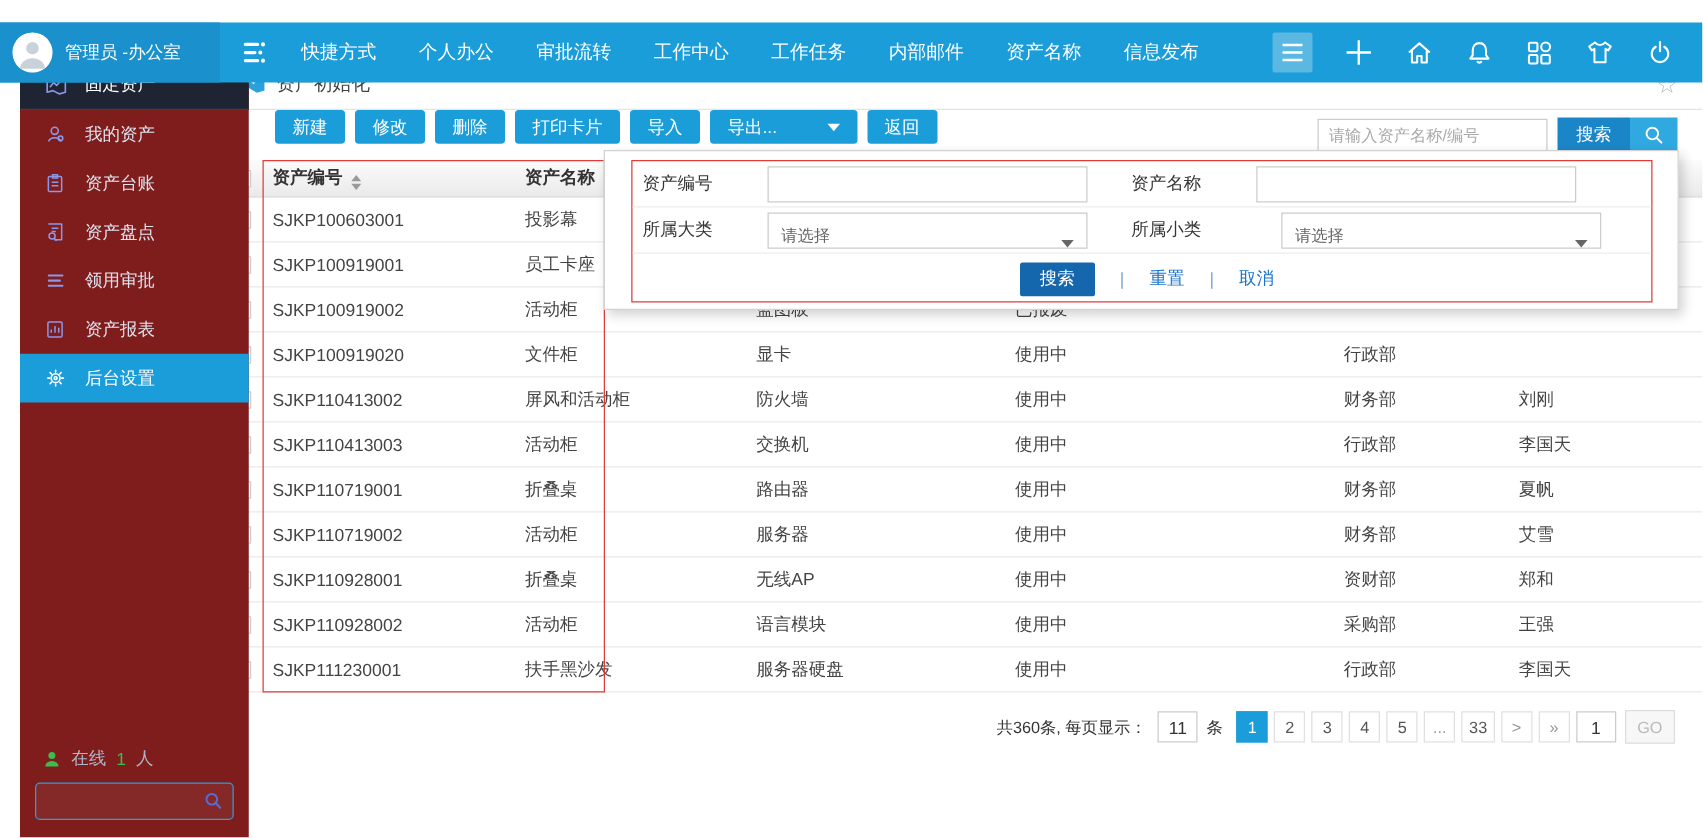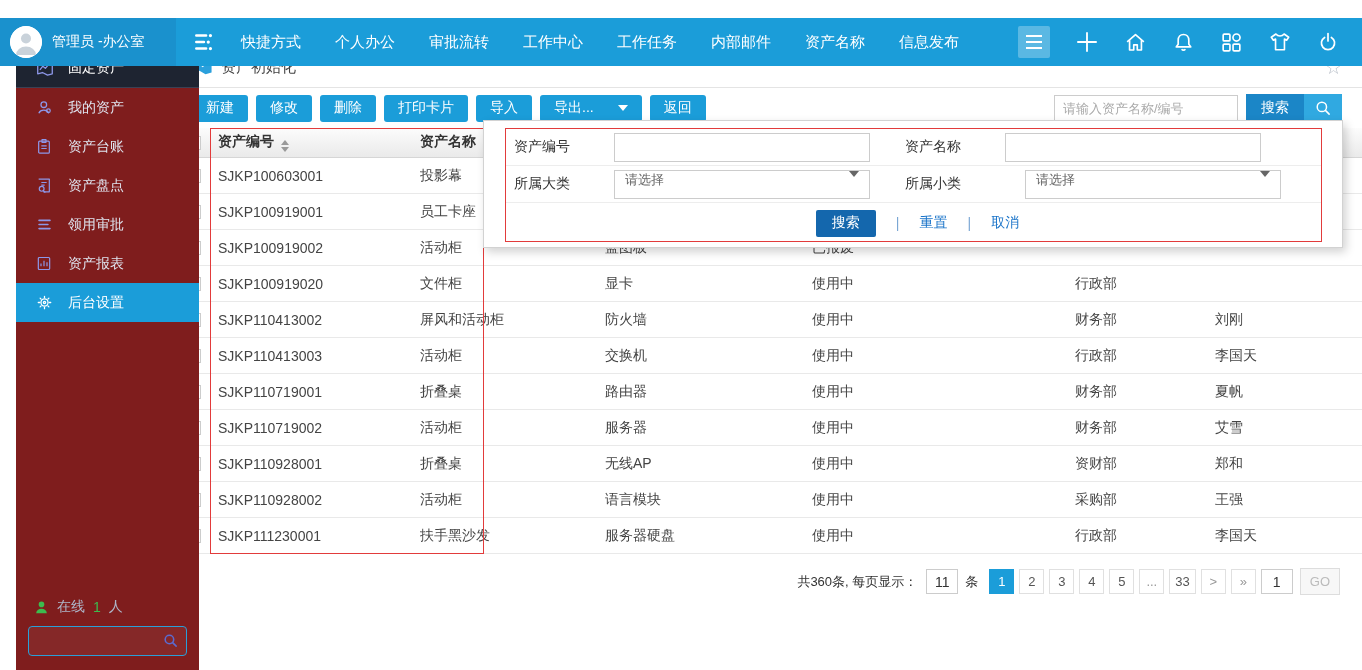--- a/index.html
+++ b/index.html
@@ -32,23 +32,23 @@
   .side-search { position:relative; }
   .side-search input { width:100%; height:30px; background:rgba(255,255,255,.05); border:1px solid #2a9fd8; border-radius:4px; color:#cfd4e2; padding:0 30px 0 8px; outline:none; font-size:13px; }
   .side-search .mag { position:absolute; right:8px; top:6px; color:#5b6bd0; }
 
   
   .main { position:absolute; left:176px; top:48px; width:1186px; height:456px; background:#fff; }
   .page-header { height:40px; border-bottom:1px solid #e4e4e4; display:flex; align-items:center; padding:0 20px 0 16px; }
   .page-title { font-size:15px; color:#444; margin-left:8px; }
   .fav-star { margin-left:auto; color:#b3bac4; font-size:19px; cursor:pointer; }
 
-  .toolbar { height:40px; display:flex; align-items:center; padding:0 20px 0 16px; gap:8px; }
+  .toolbar { height:40px; display:flex; padding:0 20px 0 16px; gap:8px;margin-left:28px; }
   .btn { background:#1b9dd9; color:#fff; border:none; border-radius:3px; height:27px; padding:0 14px; font-size:14px; cursor:pointer; white-space:nowrap; }
-  .btn.export { display:flex; align-items:center; }
+  .btn.export { display:flex; align-items:center;gap:16px; }
   .btn.export .caret { margin-left:24px; width:0; height:0; border-left:5px solid transparent; border-right:5px solid transparent; border-top:6px solid #fff; }
   .tb-search { margin-left:auto; display:flex; align-items:center; }
   .tb-search input { width:184px; height:27px; border:1px solid #ccc; padding:0 8px; font-size:13px; color:#333; outline:none; }
   .tb-search input::placeholder { color:#aaa; }
   .tb-search .seg-label { height:29px; background:#1b86c7; color:#fff; display:flex; align-items:center; padding:0 15px; font-size:14px; margin-left:8px; cursor:pointer; }
   .tb-search .seg-mag { height:29px; width:38px; background:#30a9e1; display:flex; align-items:center; justify-content:center; cursor:pointer; }
 
   
   .tbl { position:absolute; top:80px; left:0; width:100%; }
   .thead { height:30px; display:flex; align-items:center; background:linear-gradient(#fcfcfc,#eaeaea); border-bottom:1px solid #d6d6d6; font-weight:bold; color:#333; font-size:14px; }
@@ -70,21 +70,21 @@
   .red-rect-cols { position:absolute; left:34px; top:80px; width:274px; height:426px; border:1px solid #e23b3b; z-index:5; pointer-events:none; }
 
   
   .filter-panel { position:absolute; left:307px; top:72px; width:860px; height:128px; background:#fff; border:1px solid #d2d2d2; box-shadow:3px 4px 9px rgba(0,0,0,.18); z-index:10; }
   .filter-red { position:absolute; left:21px; top:7px; right:20px; bottom:5px; border:1px solid #e23b3b; }
   .f-row { height:37px; display:flex; align-items:center; padding-left:8px; border-bottom:1px solid #ededed; }
   .f-row.last { height:40px; border-bottom:none; justify-content:center; }
   .f-label { width:100px; font-size:14px; color:#333; flex:none; }
   .f-label.second { margin-left:35px; }
   .f-input { width:256px; height:29px; border:1px solid #ccc; padding:0 8px; font-size:13px; outline:none; flex:none; }
-  .f-select { width:256px; height:29px; border:1px solid #ccc; display:flex; align-items:flex-start; padding:0 10px; font-size:13px; color:#666; cursor:pointer; flex:none; margin-left:20px; }
+  .f-select { width:256px; height:29px; border:1px solid #ccc; display:flex; align-items:flex-end; padding:0 10px; font-size:13px; color:#666; cursor:pointer; flex:none; margin-left:20px; }
   .f-select.firstcol { margin-left:0; }
   .f-select .caret { margin-left:auto; width:0; height:0; border-left:5px solid transparent; border-right:5px solid transparent; border-top:6px solid #666; }
   .f-btn { background:#1467ad; color:#fff; border:none; border-radius:2px; height:27px; padding:0 16px; font-size:14px; cursor:pointer; }
   .f-sep { color:#7ba7d4; margin:0 20px; font-size:14px; }
   .f-link { color:#1a74c9; font-size:14px; cursor:pointer; }
 
   
   .pagination { position:absolute; right:22px; top:520px; display:flex; align-items:center; gap:5px; font-size:13px; color:#333; }
   .pg-total { margin-right:4px; }
   .pg-input { width:32px; height:25px; border:1px solid #ccc; text-align:center; font-size:14px; color:#333; outline:none; }

